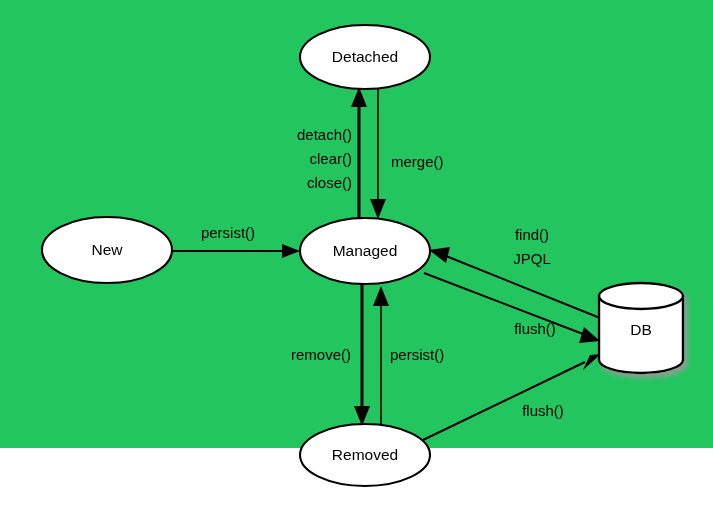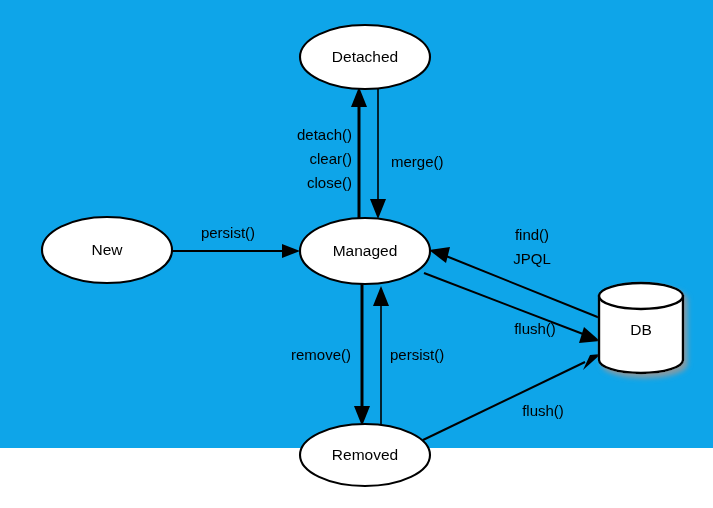--- a/index.html
+++ b/index.html
@@ -10,21 +10,21 @@
   body {
     width: 713px;
     height: 508px;
     overflow: hidden;
     font-family: "Liberation Sans", sans-serif;
   }
   #diagram-root {
     position: relative;
     width: 713px;
     height: 448px;
-    background: #0ea5e9;
+    background: #22c55e;
   }
   svg#jpa-lifecycle-svg {
     display: block;
     width: 713px;
     height: 508px;
   }
   .node-shape {
     fill: #ffffff;
     stroke: #000000;
     stroke-width: 2.1;

